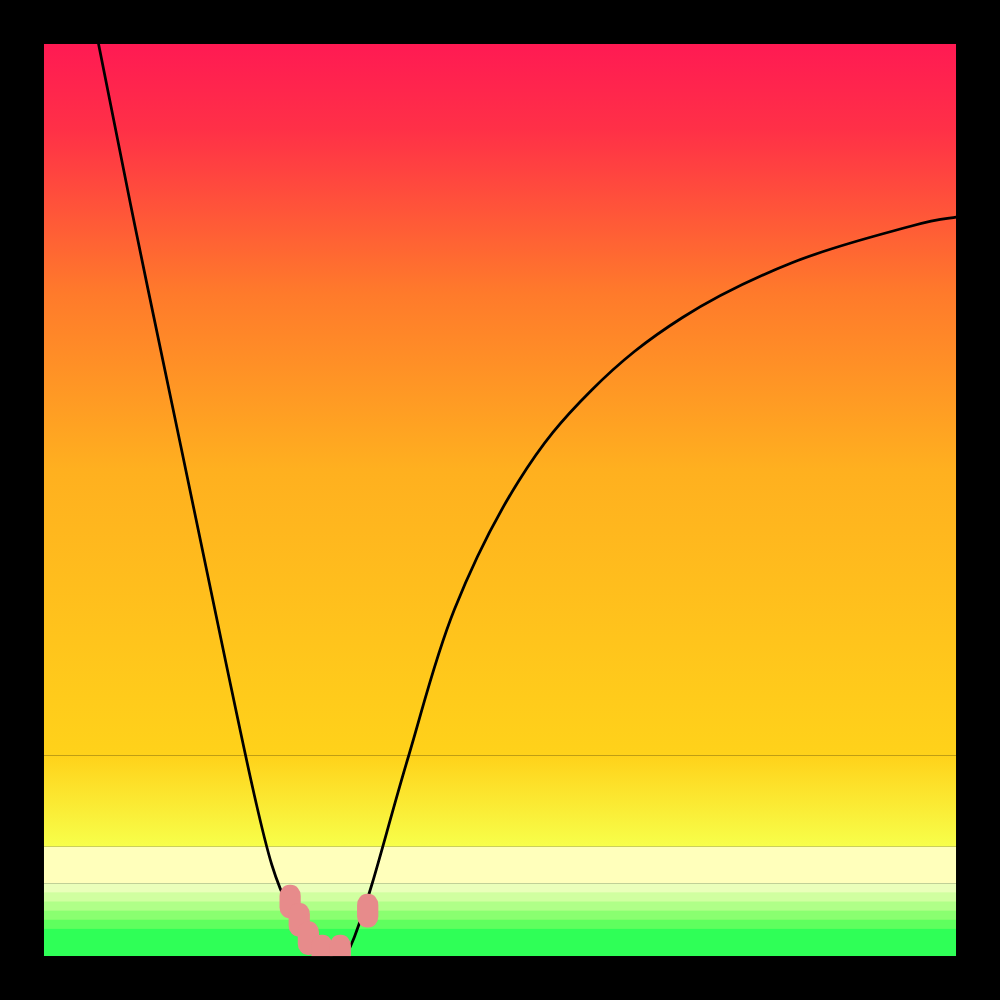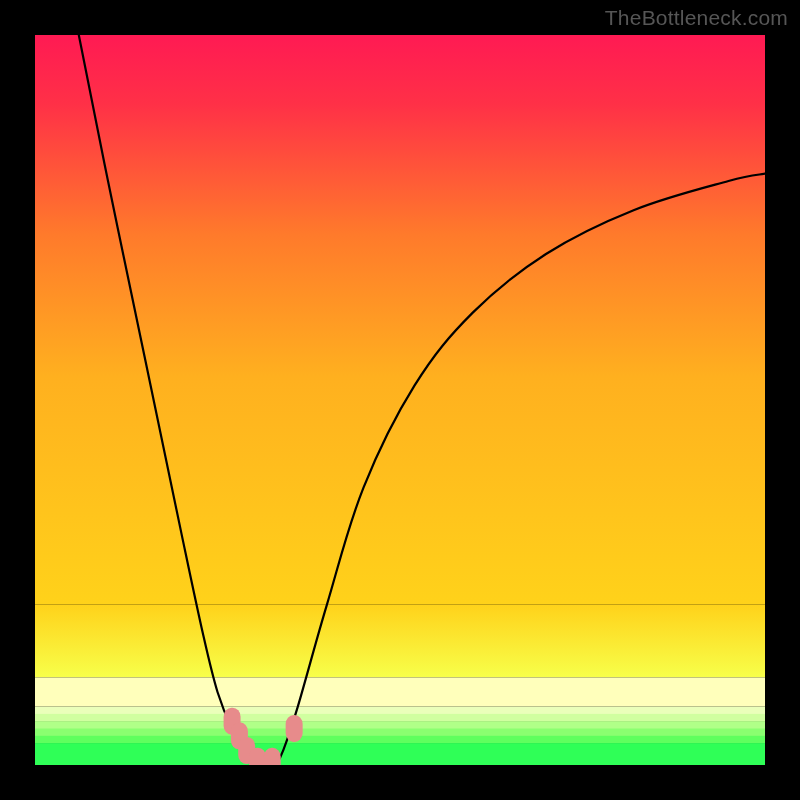--- a/index.html
+++ b/index.html
@@ -38,21 +38,20 @@
     font-size: 21px;
     color: #565656;
     font-weight: 400;
     letter-spacing: 0.2px;
   }
 </style>
 </head>
 <body>
 
 <div class="frame">
-  <div class="watermark">TheBottleneck.com</div>
 
   <div class="plot-area">
     <svg class="gradient-bg" viewBox="0 0 730 730" preserveAspectRatio="none">
       <defs>
         <linearGradient id="warm" x1="0" y1="0" x2="0" y2="1">
           <stop offset="0" stop-color="#ff1a53"></stop>
           <stop offset="0.12" stop-color="#ff3047"></stop>
           <stop offset="0.35" stop-color="#ff7a2b"></stop>
           <stop offset="0.60" stop-color="#ffb01f"></stop>
           <stop offset="1" stop-color="#ffd21a"></stop>

